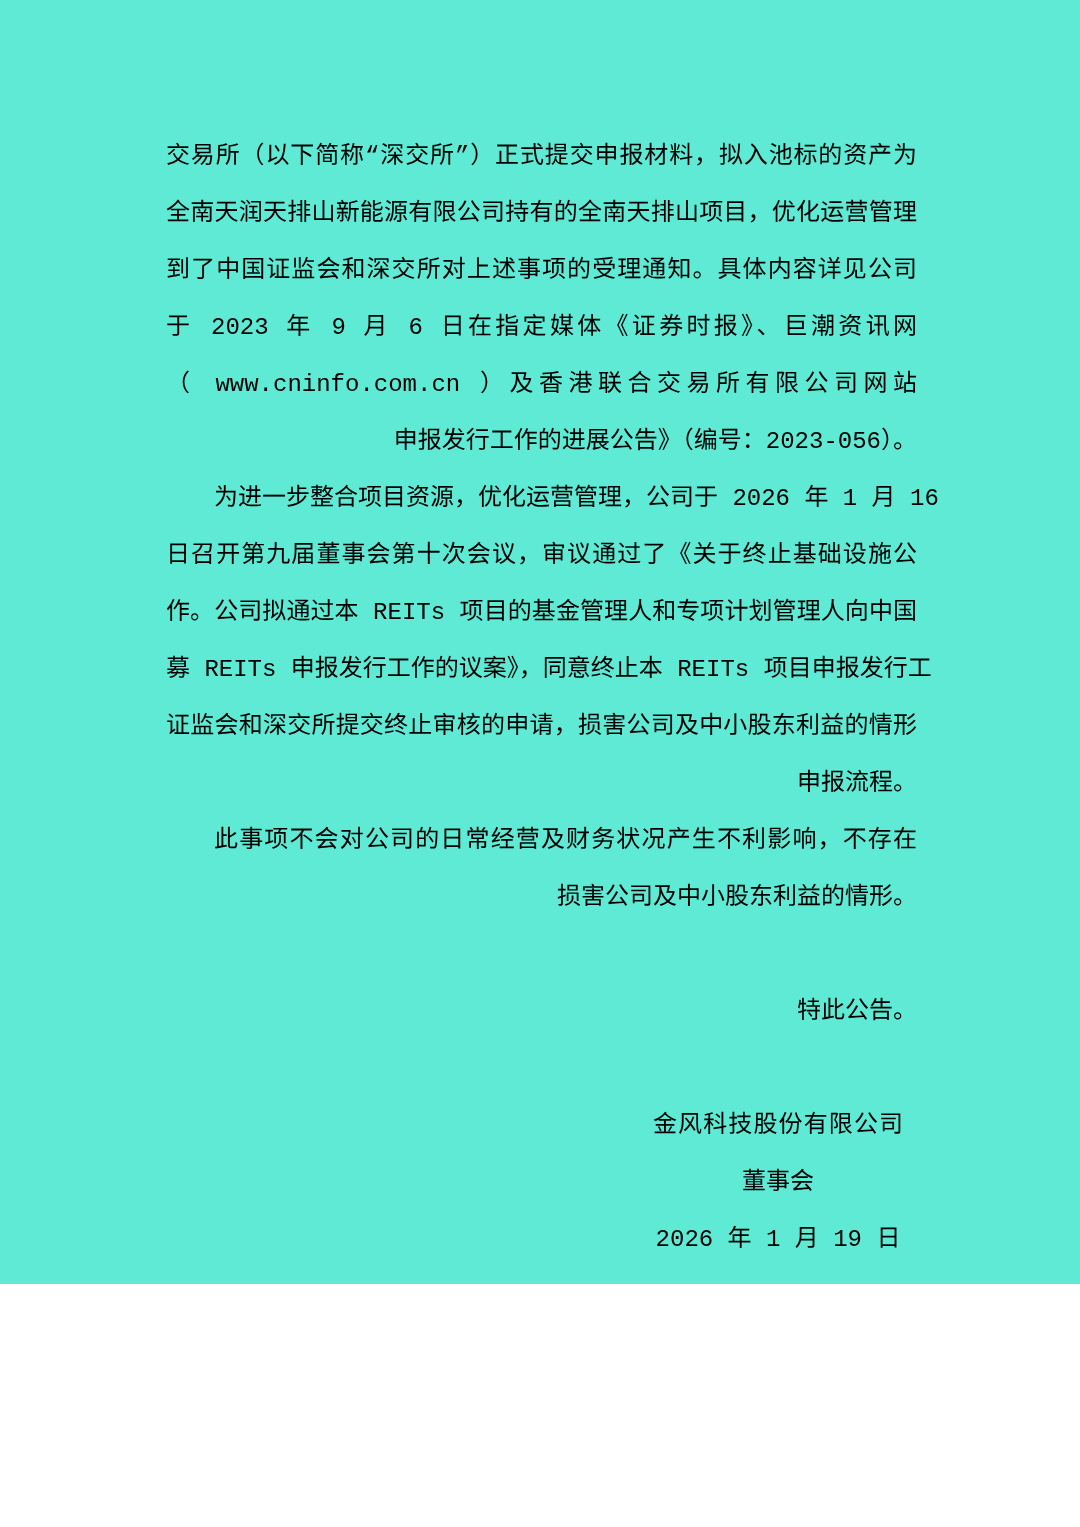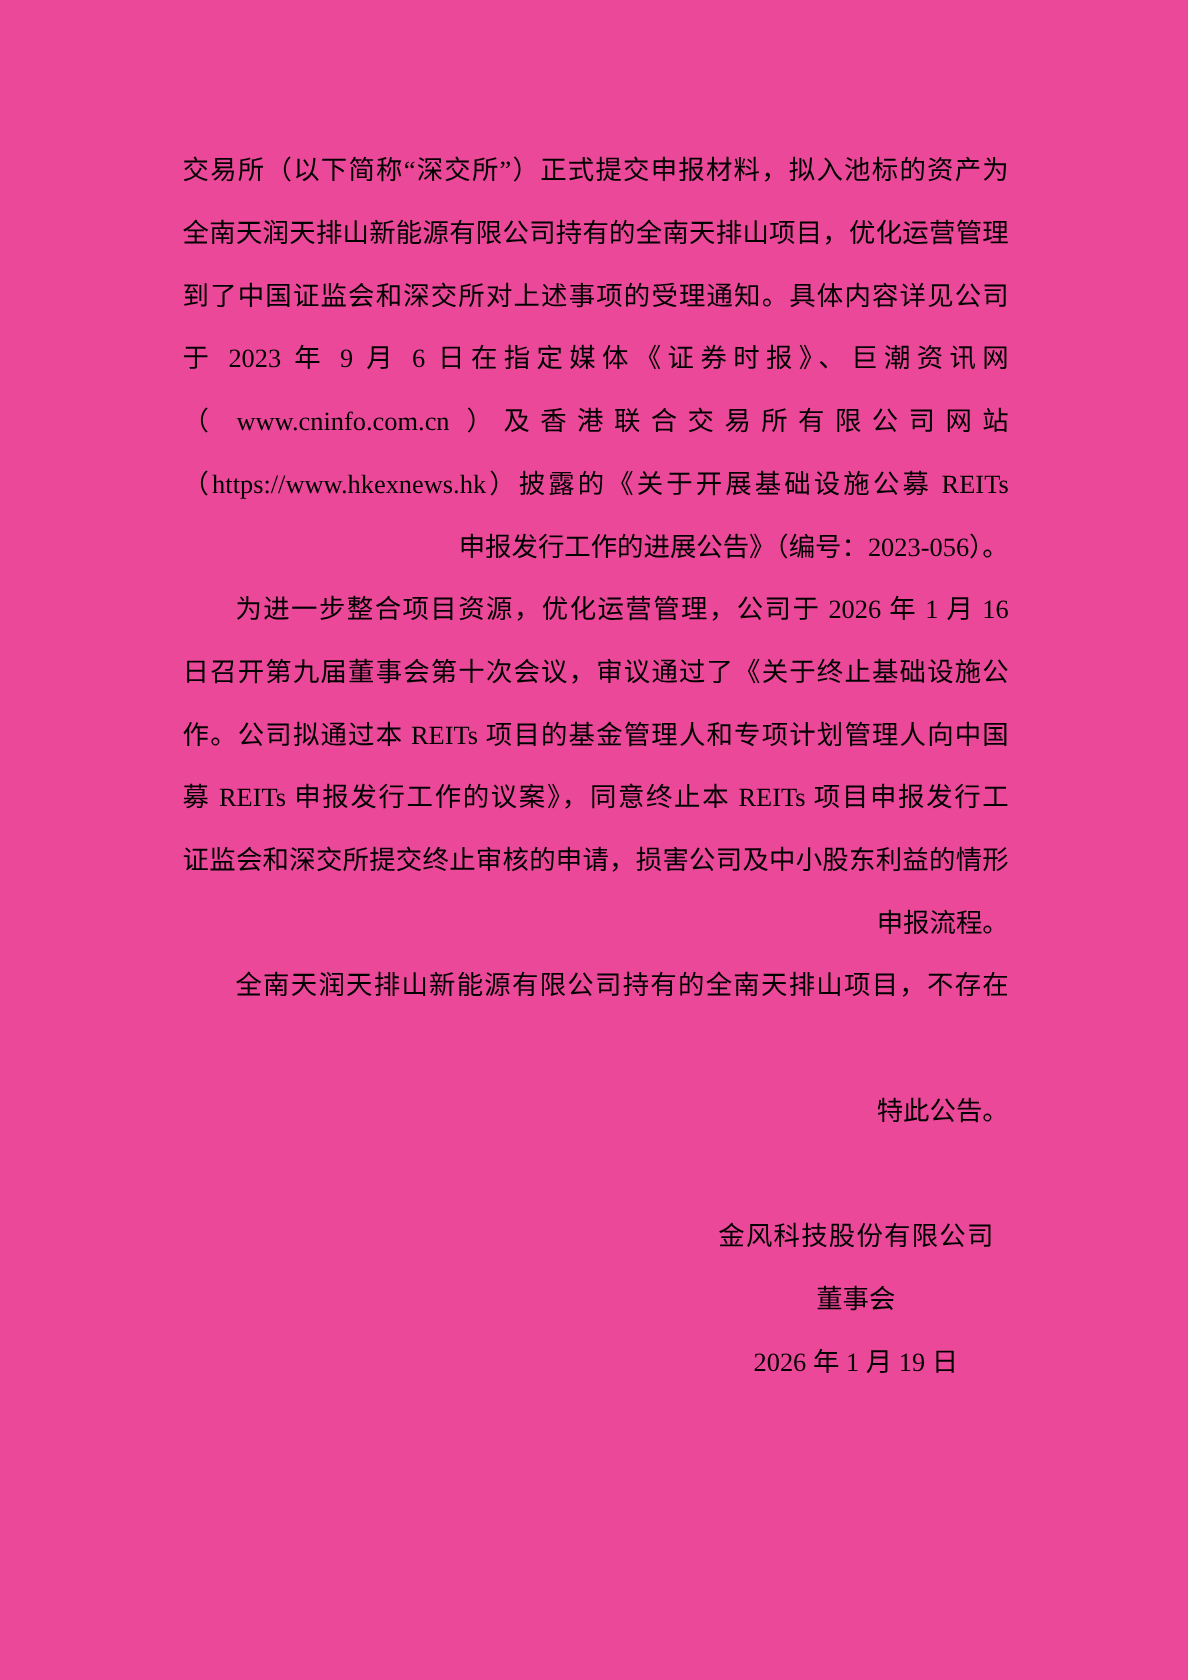--- a/index.html
+++ b/index.html
@@ -3,25 +3,25 @@
 <meta charset="utf-8">
 <style>
   html, body {
     margin: 0;
     padding: 0;
     background: #ffffff;
   }
   .page {
     position: relative;
     width: 1080px;
-    height: 1527px;
+    height: 1284px;
     margin: 0 auto;
-    background: #ec4899;
+    background: #5eead4;
     color: #000000;
-    font-family: Liberation Serif, serif;
+    font-family: Liberation Mono, monospace;
     font-size: 24px;
     overflow: hidden;
   }
   .content {
     padding: 128px 163px 0 166px;
   }
   .line {
     height: 57px;
     line-height: 57px;
     white-space: nowrap;
@@ -60,29 +60,29 @@
 
 <div class="page">
   <div class="content">
 
     <div id="body-lines">
         <div class="line justify">交易所（以下简称“深交所”）正式提交申报材料，拟入池标的资产为</div>
         <div class="line justify">全南天润天排山新能源有限公司持有的全南天排山项目，优化运营管理</div>
         <div class="line justify">到了中国证监会和深交所对上述事项的受理通知。具体内容详见公司</div>
         <div class="line justify">于 2023 年 9 月 6 日在指定媒体《证券时报》、巨潮资讯网</div>
         <div class="line justify">（ www.cninfo.com.cn ）及香港联合交易所有限公司网站</div>
-        <div class="line justify">（https://www.hkexnews.hk）披露的《关于开展基础设施公募 REITs</div>
         <div class="line">申报发行工作的进展公告》（编号：2023-056）。</div>
         <div class="line justify indent">为进一步整合项目资源，优化运营管理，公司于 2026 年 1 月 16</div>
         <div class="line justify">日召开第九届董事会第十次会议，审议通过了《关于终止基础设施公</div>
         <div class="line justify">作。公司拟通过本 REITs 项目的基金管理人和专项计划管理人向中国</div>
         <div class="line justify">募 REITs 申报发行工作的议案》，同意终止本 REITs 项目申报发行工</div>
         <div class="line justify">证监会和深交所提交终止审核的申请，损害公司及中小股东利益的情形</div>
         <div class="line">申报流程。</div>
-        <div class="line justify indent">全南天润天排山新能源有限公司持有的全南天排山项目，不存在</div>
+        <div class="line justify indent">此事项不会对公司的日常经营及财务状况产生不利影响，不存在</div>
+        <div class="line">损害公司及中小股东利益的情形。</div>
       </div>
 
     <div class="line indent closing-line">特此公告。</div>
 
     <div class="signature-block">
       <div class="sig-line sig-company">金风科技股份有限公司</div>
       <div class="sig-line">董事会</div>
       <div class="sig-line">2026 年 1 月 19 日</div>
     </div>
 

